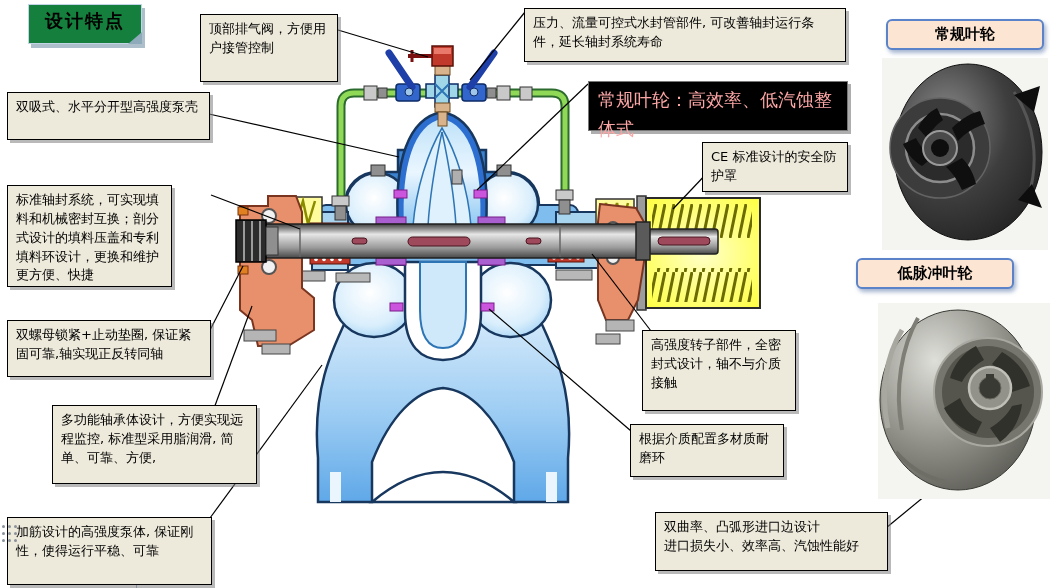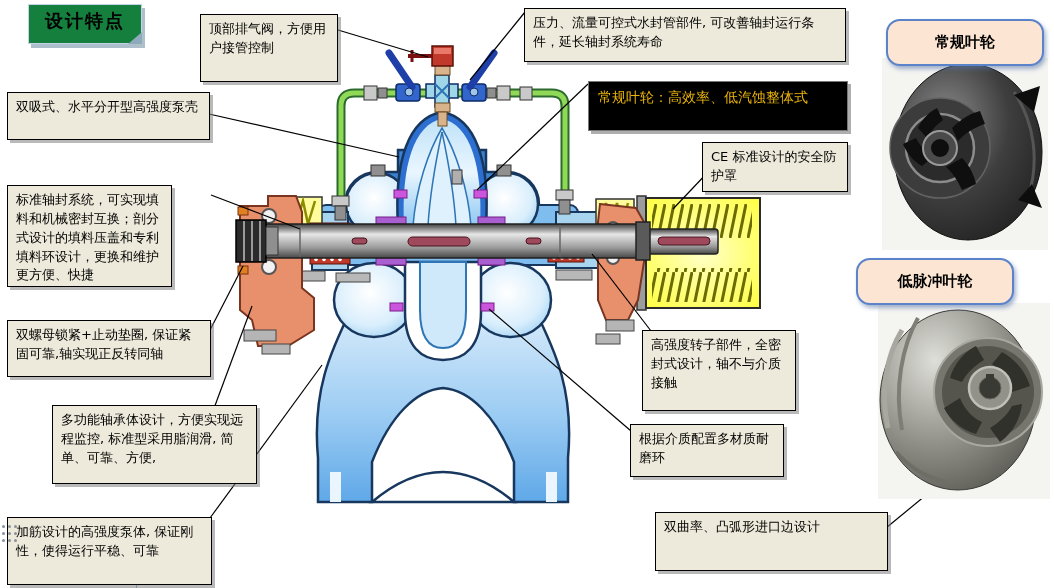--- a/index.html
+++ b/index.html
@@ -7,36 +7,36 @@
     width:1054px;height:588px;position:relative;background:#fff;overflow:hidden;
     font-family:"DejaVu Sans","Liberation Sans",sans-serif;color:#000;
   }
   #pump-svg{position:absolute;left:0;top:0;z-index:1;}
   .callout{
     position:absolute;z-index:3;background:#EDEADB;border:1px solid #000;
     box-shadow:3px 3px 0 rgba(128,128,128,.55);
     font-size:13px;line-height:1.45;padding:5px 8px;box-sizing:border-box;
   }
   .note-black{
-    position:absolute;z-index:3;background:#000;color:#eab308;border:1px solid #777;
+    position:absolute;z-index:3;background:#000;color:#fca5a5;border:1px solid #777;
     box-shadow:3px 3px 0 rgba(120,120,120,.6);
-    font-size:14px;line-height:1.6;padding:4px 9px;box-sizing:border-box;
+    font-size:18px;line-height:1.6;padding:4px 9px;box-sizing:border-box;
   }
   .title-box{
     position:absolute;z-index:3;background:#15803d;border:1px solid #C2D4E6;
     box-shadow:3px 4px 0 #AEBFCC;
     font-size:18px;font-weight:bold;padding:4px 16px 10px 16px;letter-spacing:2px;
   }
   .title-box::after{
     content:"";position:absolute;right:-1px;bottom:-1px;width:0;height:0;
     border-left:14px solid transparent;border-bottom:12px solid #8FAABB;
   }
   .imp-label{
-    position:absolute;z-index:3;background:#FCE5D2;border:2px solid #5B83C9;border-radius:14px;
-    text-align:center;font-weight:bold;font-size:15px;padding:12px 0;
+    position:absolute;z-index:3;background:#FCE5D2;border:2px solid #5B83C9;border-radius:6px;
+    text-align:center;font-weight:bold;font-size:15px;padding:4px 0;
     box-shadow:2px 3px 4px rgba(90,120,170,.55);box-sizing:border-box;
   }
   .drag-dots{position:absolute;z-index:4;width:18px;height:22px;left:2px;top:525px;}
   .drag-dots i{position:absolute;width:3px;height:3px;border-radius:50%;background:#8A9299;}
   .tick-line{position:absolute;z-index:2;width:1px;height:22px;background:#93A9C4;left:136px;top:566px;}
 </style>
 </head>
 <body>
 
 <svg id="pump-svg" width="1054" height="588" viewBox="0 0 1054 588">
@@ -326,20 +326,21 @@
 <div class="callout" style="left:642px;top:330px;width:154px;height:81px;">高强度转子部件，全密封式设计，轴不与介质接触</div>
 
 <div class="callout" style="left:630px;top:424px;width:154px;height:53px;">根据介质配置多材质耐磨环</div>
 
 <div class="callout" style="left:7px;top:405px;width:205px;height:79px;margin-left:45px;">多功能轴承体设计，方便实现远程监控, 标准型采用脂润滑, 简单、可靠、方便,</div>
 
 <div class="callout" style="left:7px;top:517px;width:205px;height:68px;">加筋设计的高强度泵体, 保证刚性，使得运行平稳、可靠</div>
 
 <div class="callout" style="left:655px;top:512px;width:233px;height:59px;">
   <div>双曲率、凸弧形进口边设计</div>
+  <div>进口损失小、效率高、汽蚀性能好</div>
 </div>
 
 <div class="imp-label" style="left:886px;top:19px;width:158px;">常规叶轮</div>
 <div class="imp-label" style="left:856px;top:258px;width:158px;">低脉冲叶轮</div>
 
 <div class="drag-dots">
   <i style="left:0;top:0"></i>
     <i style="left:6px;top:0"></i>
     <i style="left:12px;top:0"></i>
   <i style="left:0;top:7px"></i>

